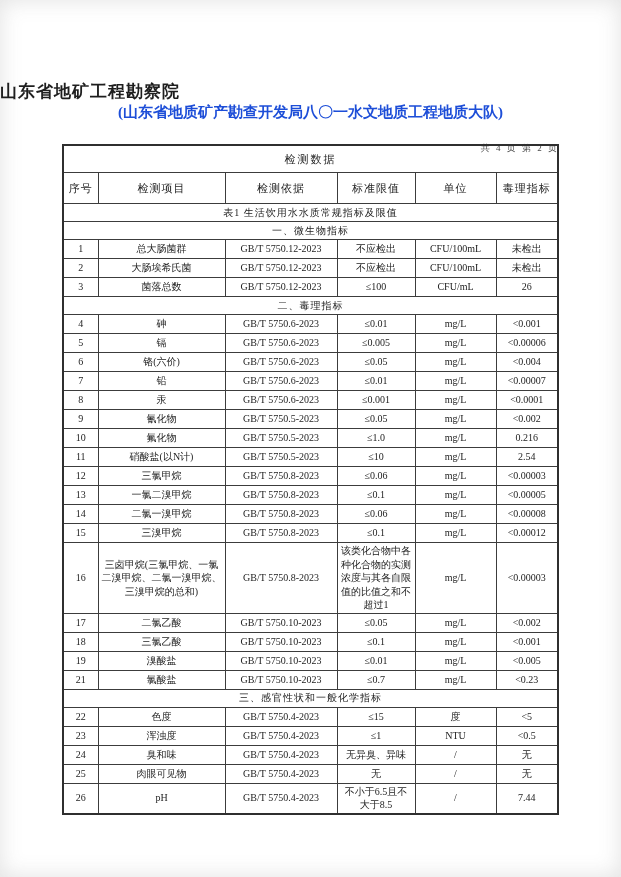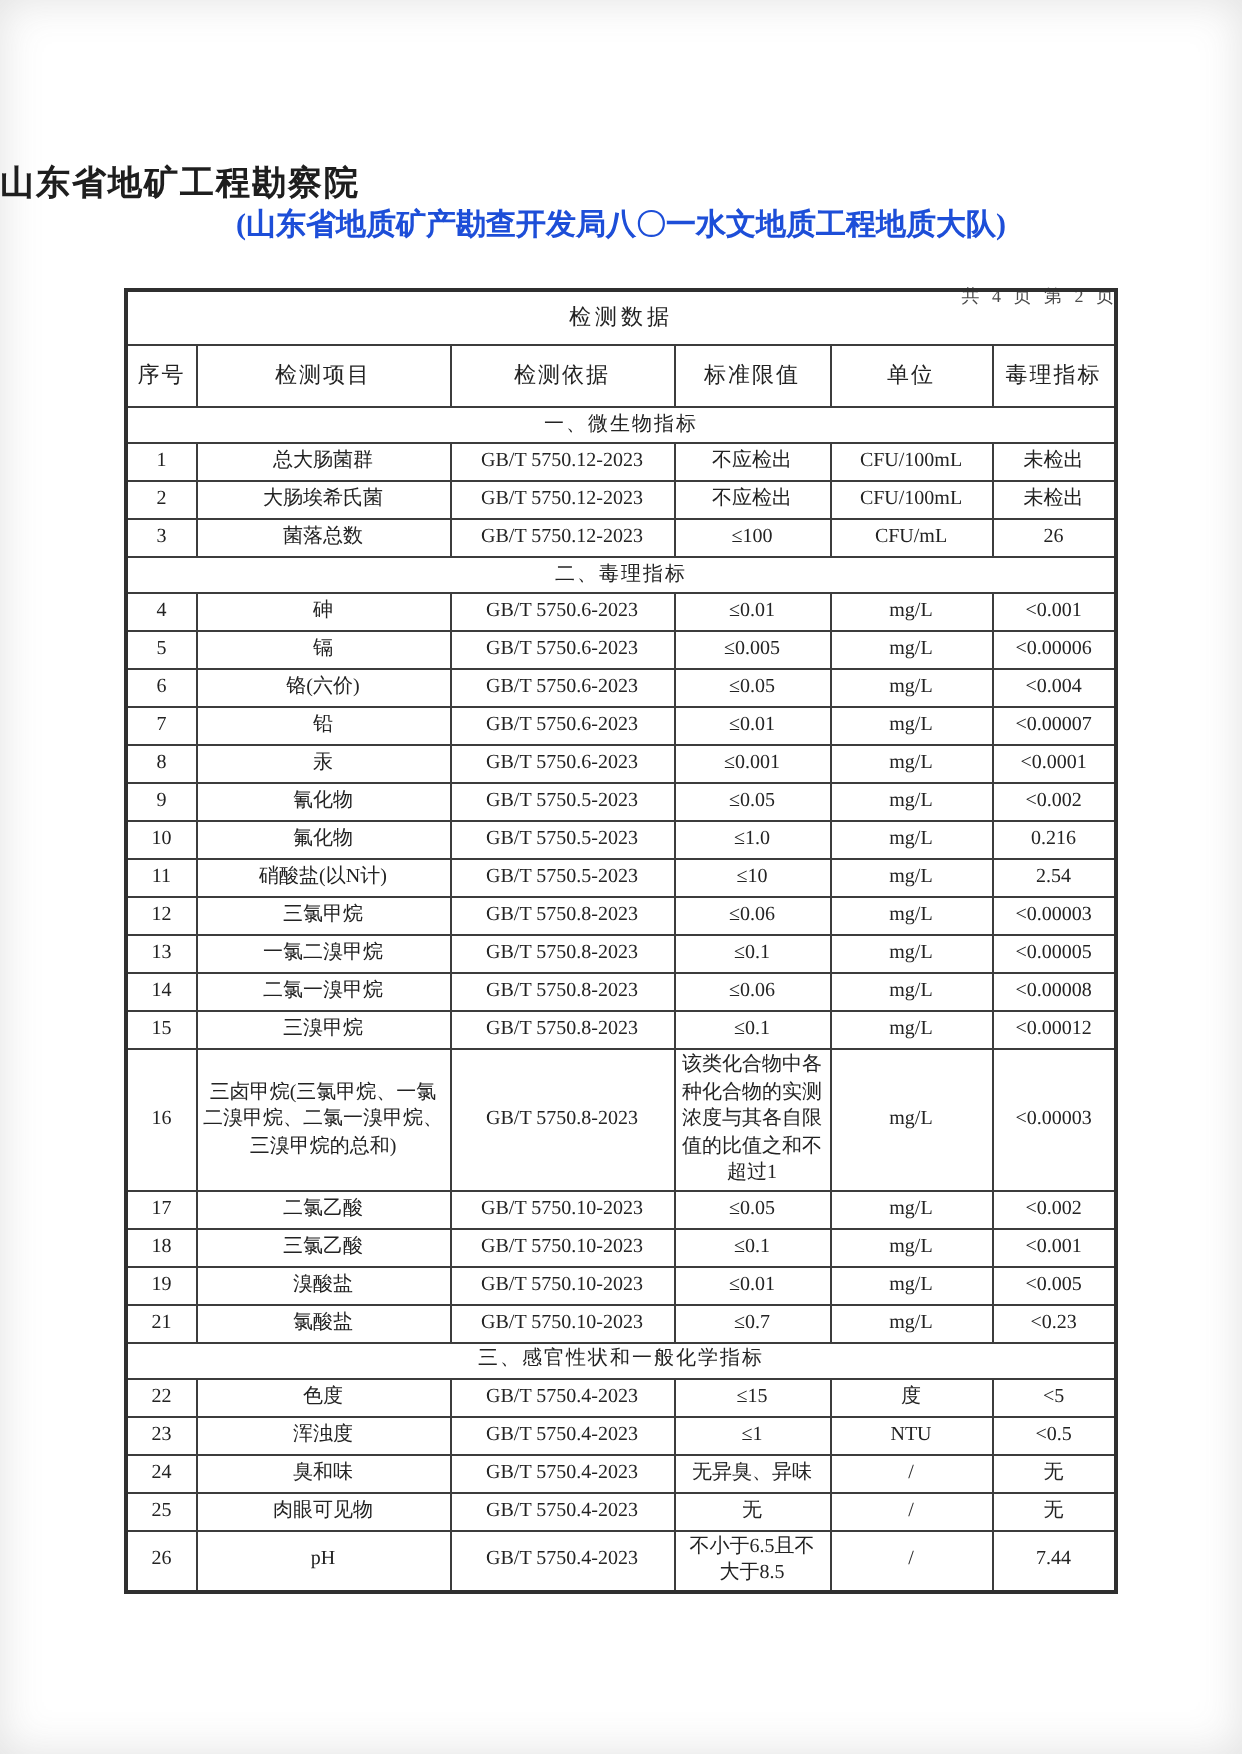--- a/index.html
+++ b/index.html
@@ -101,20 +101,23 @@
           <th>序号</th>
           <th>检测项目</th>
           <th>检测依据</th>
           <th>标准限值</th>
           <th>单位</th>
           <th>毒理指标</th>
         </tr>
       </thead>
       <tbody>
           <tr>
+            <td colspan="6" class="caption">表1  生活饮用水水质常规指标及限值</td>
+          </tr>
+          <tr>
             <td colspan="6" class="section">一、微生物指标</td>
           </tr>
           <tr class="data-row">
             <td>1</td>
             <td>总大肠菌群</td>
             <td>GB/T 5750.12-2023</td>
             <td>不应检出</td>
             <td>CFU/100mL</td>
             <td>未检出</td>
           </tr>

